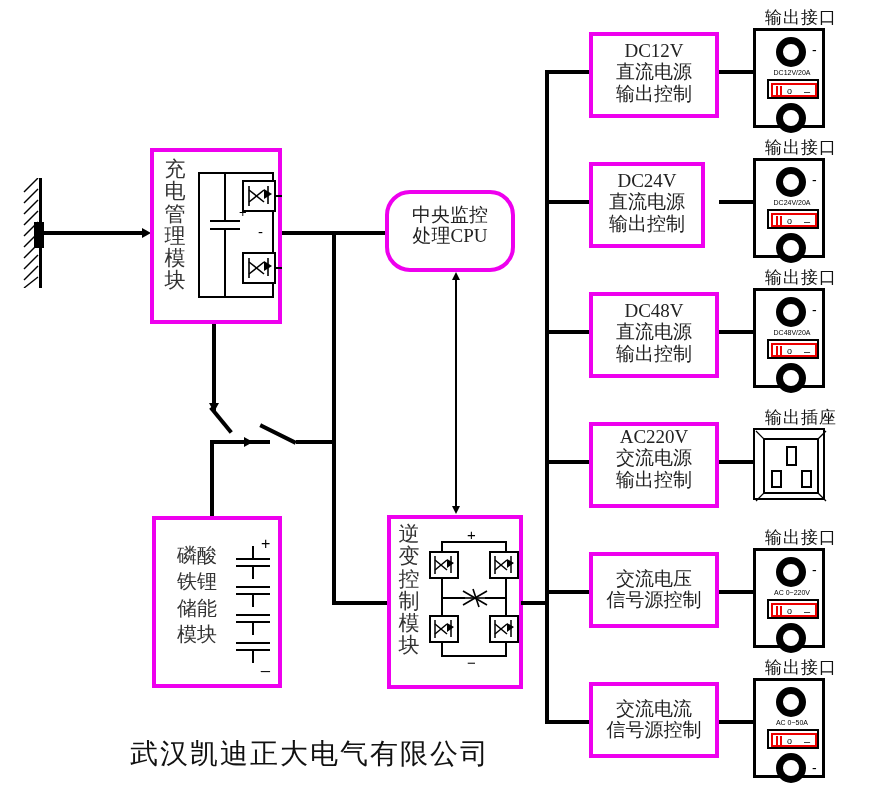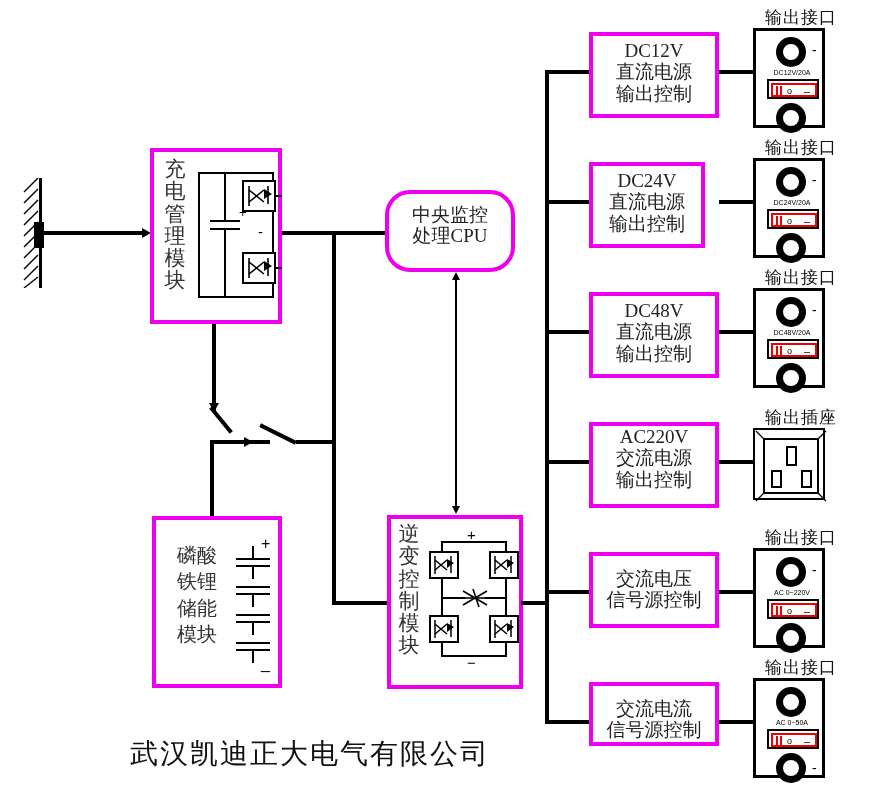--- a/index.html
+++ b/index.html
@@ -407,21 +407,21 @@
       <div class="switchred" style="left:2px;top:2px;width:46px;height:14px;">
         <div class="redbar" style="left:3px;top:1px;height:10px;"></div>
         <div class="redbar" style="left:7px;top:1px;height:10px;"></div>
         <div class="sw-o" style="left:14px;top:2px;">o</div>
         <div class="sw-d" style="left:31px;top:1px;">–</div>
       </div>
     </div>
     <div class="post-ring" style="left:20px;top:72px;width:30px;height:30px;"></div>
   </div>
 
-  <div class="mod" style="left:589px;top:682px;width:130px;height:64px;">
+  <div class="mod" style="left:589px;top:682px;width:130px;height:76px;">
     <div class="mod-label" style="padding-top:12px;">
       <div>交流电流</div>
       <div>信号源控制</div>
     </div>
   </div>
   <div class="wire wh" style="left:719px;top:720px;width:34px;"></div>
   <div class="out-title" style="left:746px;top:656px;">输出接口</div>
   <div class="outpanel" style="left:753px;top:678px;width:72px;height:100px;">
     <div class="post-ring" style="left:20px;top:6px;width:30px;height:30px;"></div>
     <div class="micro" style="left:6px;top:38px;">AC 0~50A</div>

